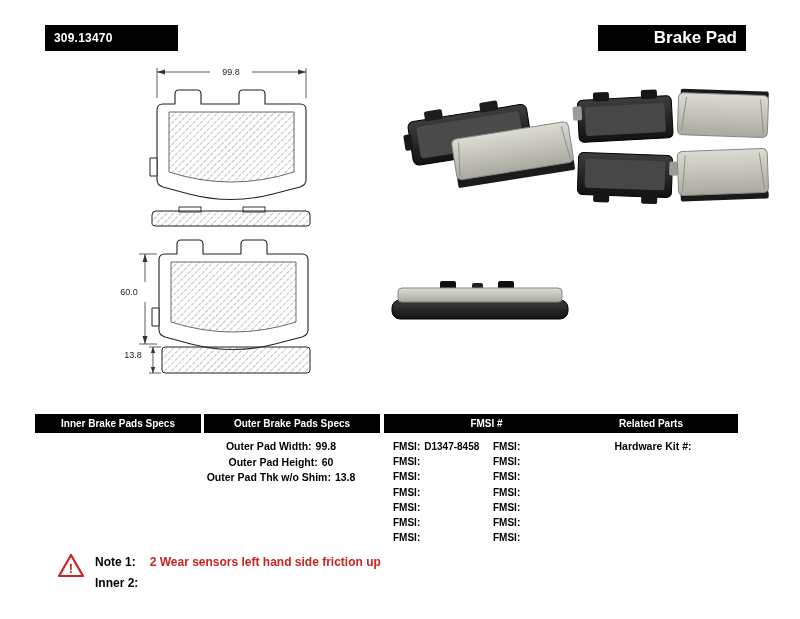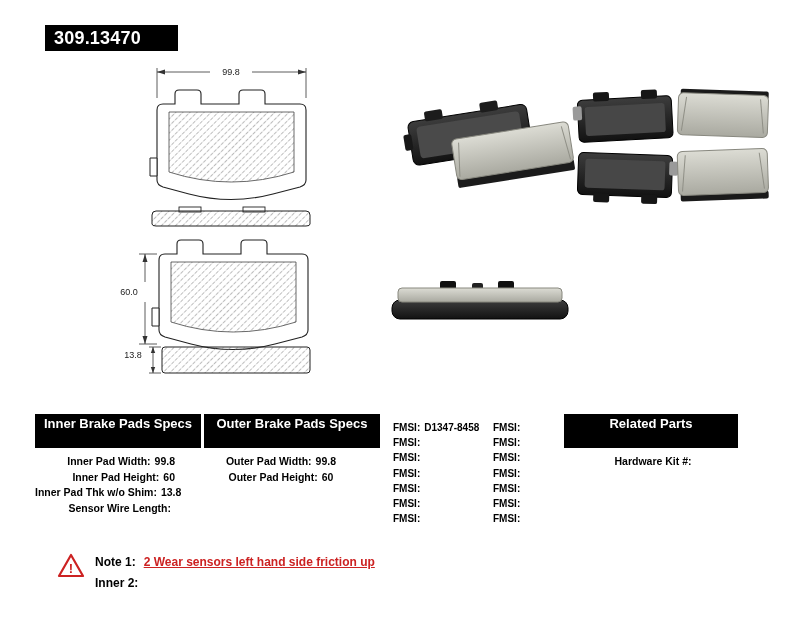--- a/index.html
+++ b/index.html
@@ -3,71 +3,72 @@
 <meta charset="utf-8">
 <style>
   * { margin:0; padding:0; box-sizing:border-box; }
   html,body { background:#ffffff; }
   body { font-family:"Liberation Sans", sans-serif; }
   .page { position:relative; width:800px; height:619px; background:#fff; overflow:hidden; }
 
   
   .hdr-left {
     position:absolute; left:45px; top:25px; width:133px; height:26px;
-    background:var(--bar_black,#000); color:#fff; font-weight:bold; font-size:18px;
+    background:var(--bar_black,#000); color:#fff; font-weight:bold; font-size:12px;
     line-height:26px; padding-left:9px; letter-spacing:0.2px;
   }
   .hdr-right {
     position:absolute; left:598px; top:25px; width:148px; height:26px;
     background:var(--bar_black,#000); color:#fff; font-weight:bold; font-size:17px;
     line-height:26px; text-align:right; padding-right:9px;
   }
 
   svg.drawings { position:absolute; left:95px; top:58px; width:240px; height:334px; }
   svg.photos   { position:absolute; left:380px; top:80px; width:400px; height:260px; }
 
   .dim-text { font-family:"Liberation Sans", sans-serif; font-size:9px; fill:#222; }
 
   
   .col { position:absolute; top:414px; }
   .col-inner   { left:35px;  width:166px; }
   .col-outer   { left:204px; width:176px; }
   .col-fmsi    { left:384px; width:205px; }
   .col-related { left:564px; width:174px; }
   .col-hdr {
-    height:34px; background:var(--bar_black,#000); color:#fff; font-weight:bold;
-    font-size:13px; text-align:center; line-height:19px;
+    height:19px; background:var(--bar_black,#000); color:#fff; font-weight:bold;
+    font-size:10px; text-align:center; line-height:19px;
   }
   .spec-rows { padding-top:6px; }
   .spec-row { font-size:10.5px; font-weight:bold; line-height:15.5px; white-space:nowrap; }
   .col-inner .spec-row { text-align:right; padding-right:26px; }
   .col-outer .spec-row { text-align:center; padding-right:22px; }
   .spec-row .val { margin-left:4px; }
 
   .fmsi-row { display:flex; font-size:10px; font-weight:bold; line-height:15.2px; white-space:nowrap; }
   .fmsi-l { width:104px; padding-left:9px; }
   .fmsi-l .val { margin-left:4px; }
   .fmsi-r { padding-left:5px; }
   .fmsi-r .val { margin-left:4px; }
 
   .col-related .spec-row { text-align:center; padding-left:8px; }
 
   
   .warning-tri { position:absolute; left:57px; top:553px; width:28px; height:26px; }
   .note-line { position:absolute; left:95px; font-size:12px; font-weight:bold; color:#000; white-space:nowrap; }
   .note-line.n1 { top:555px; }
   .note-line.n2 { top:576px; }
-  .note-red { color:var(--note_red,#cc2222); margin-left:8px;text-decoration:underline; }
+  .note-red { color:var(--note_red,#cc2222); margin-left:14px; }
 </style>
 </head>
 <body>
 
 <div class="page">
 
   <div class="hdr-left">309.13470</div>
+  <div class="hdr-right">Brake Pad</div>
 
   <svg class="drawings" viewBox="0 0 240 334">
     <defs>
       <pattern id="hatch" width="5" height="5" patternUnits="userSpaceOnUse" patternTransform="rotate(45)">
         <line x1="0" y1="0" x2="0" y2="5" stroke="#6a6a6a" stroke-width="0.9" stroke-dasharray="2.4 1.3"></line>
       </pattern>
       <g id="padFront">
         <path d="M62 122 L62 52 Q62 46 68 46 L80 46 L80 36 Q80 32 84 32 L102 32 Q106 32 106 36 L106 46 L144 46 L144 36 Q144 32 148 32 L166 32 Q170 32 170 36 L170 46 L205 46 Q211 46 211 52 L211 122 Q211 127 205 129 L178 136 Q136 147 94 136 L68 129 Q62 127 62 122 Z" fill="#ffffff" stroke="#222" stroke-width="1.1"></path>
         <path d="M55 100 L62 100 L62 118 L55 118 Z" fill="#fff" stroke="#222" stroke-width="1"></path>
         <path d="M74 54 L199 54 L199 114 Q136 134 74 114 Z" fill="url(#hatch)" stroke="#444" stroke-width="0.8"></path>
@@ -183,37 +184,33 @@
       <rect x="60" y="201" width="16" height="11" rx="2" fill="#101010"></rect>
       <rect x="118" y="201" width="16" height="11" rx="2" fill="#101010"></rect>
       <rect x="92" y="203" width="11" height="8" rx="2" fill="#222"></rect>
       <rect x="12" y="220" width="176" height="19" rx="8" fill="url(#gDark)" stroke="#000"></rect>
       <rect x="18" y="208" width="164" height="14" rx="4" fill="url(#gPad)" stroke="#88887f"></rect>
     </g>
   </svg>
 
   <div class="col col-inner">
     <div class="col-hdr">Inner Brake Pads Specs</div>
-    <div class="spec-rows">
-      <div class="spec-row"><span>Inner Pad Width:</span><span class="val">99.8</span></div>
-      <div class="spec-row"><span>Inner Pad Height:</span><span class="val">60</span></div>
-      <div class="spec-row"><span>Inner Pad Thk w/o Shim:</span><span class="val">13.8</span></div>
-      <div class="spec-row"><span>Sensor Wire Length:</span><span class="val"></span></div>
-    </div>
   </div>
 
   <div class="col col-outer">
     <div class="col-hdr">Outer Brake Pads Specs</div>
     <div class="spec-rows">
       <div class="spec-row"><span>Outer Pad Width:</span><span class="val">99.8</span></div>
       <div class="spec-row"><span>Outer Pad Height:</span><span class="val">60</span></div>
+      <div class="spec-row"><span>Outer Pad Thk w/o Shim:</span><span class="val">13.8</span></div>
     </div>
   </div>
 
   <div class="col col-fmsi">
+    <div class="col-hdr">FMSI #</div>
     <div class="spec-rows">
       <div class="fmsi-row">
           <span class="fmsi-l"><span>FMSI:</span><span class="val">D1347-8458</span></span>
           <span class="fmsi-r"><span>FMSI:</span><span class="val"></span></span>
         </div>
       <div class="fmsi-row">
           <span class="fmsi-l"><span>FMSI:</span><span class="val"></span></span>
           <span class="fmsi-r"><span>FMSI:</span><span class="val"></span></span>
         </div>
       <div class="fmsi-row">

